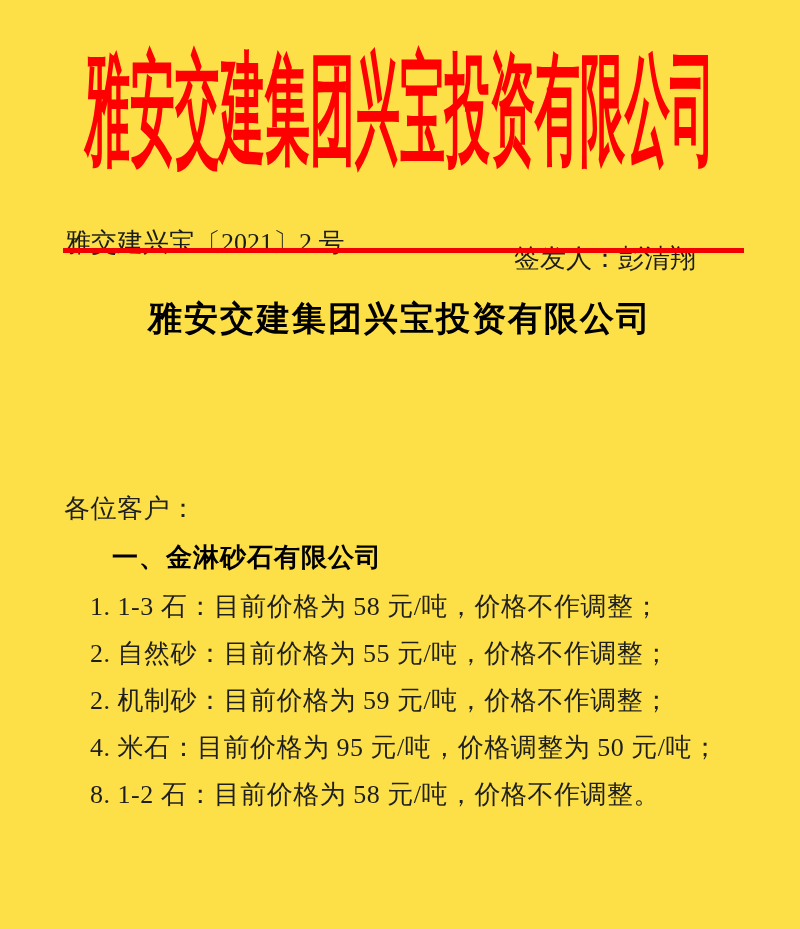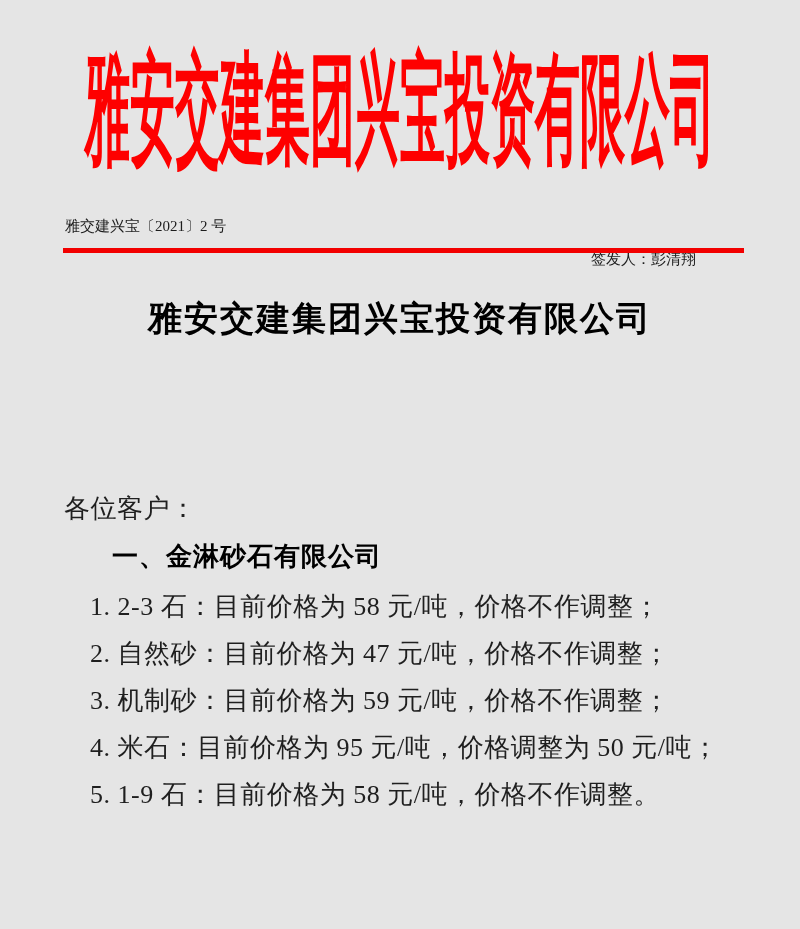--- a/index.html
+++ b/index.html
@@ -39,22 +39,22 @@
   }
 
   
   .doc-info {
     position: absolute;
     top: 211px;
     left: 65px;
     width: 679px;
     display: flex;
     justify-content: space-between;
-    align-items: flex-start;
-    font-size: 15px;
+    align-items: center;
+    font-size: 26px;
     line-height: 30px;
     color: #1c1c1c;
     white-space: nowrap;
   }
   .doc-info .issuer {
     margin-right: 48px;
     margin-top: 33px;
   }
 
   
@@ -95,60 +95,60 @@
     line-height: 46px;
   }
   .paragraph {
     line-height: 46px;
     text-indent: 52px;
     text-align: justify;
   }
   .section-heading {
     line-height: 46px;
     padding-left: 48px;
-    font-family: Liberation Serif, serif;
+    font-family: Liberation Sans, sans-serif;
     font-weight: bold;
     color: #000000;
     letter-spacing: 1px;
     margin-top: 2px;
   }
   .items {
     margin-top: 3px;
   }
   .price-item {
     line-height: 47px;
     padding-left: 26px;
     white-space: nowrap;
   }
 </style>
 </head>
 <body>
 
-<div class="page" style="background: #e5e5e5;">
+<div class="page" style="background: #fde047;">
 
   <div class="masthead">
     <div class="masthead-text" style="color: rgb(254, 0, 0);">雅安交建集团兴宝投资有限公司</div>
   </div>
 
   <div class="doc-info">
     <span class="doc-number">雅交建兴宝〔2021〕2 号</span>
     <span class="issuer">签发人：彭清翔</span>
   </div>
 
   <div class="red-rule" style="background: rgb(242, 0, 0);"></div>
 
   <div class="doc-title">
     <div>雅安交建集团兴宝投资有限公司</div>
   </div>
 
   <div class="content">
     <div class="salutation">各位客户：</div>
     <div class="section-heading">一、金淋砂石有限公司</div>
     <div class="items">
-      <div class="price-item">1. 2-3 石：目前价格为 58 元/吨，价格不作调整；</div>
-      <div class="price-item">2. 自然砂：目前价格为 47 元/吨，价格不作调整；</div>
-      <div class="price-item">3. 机制砂：目前价格为 59 元/吨，价格不作调整；</div>
+      <div class="price-item">1. 1-3 石：目前价格为 58 元/吨，价格不作调整；</div>
+      <div class="price-item">2. 自然砂：目前价格为 55 元/吨，价格不作调整；</div>
+      <div class="price-item">2. 机制砂：目前价格为 59 元/吨，价格不作调整；</div>
       <div class="price-item">4. 米石：目前价格为 95 元/吨，价格调整为 50 元/吨；</div>
-      <div class="price-item">5. 1-9 石：目前价格为 58 元/吨，价格不作调整。</div>
+      <div class="price-item">8. 1-2 石：目前价格为 58 元/吨，价格不作调整。</div>
     </div>
   </div>
 
 </div>
 
 </body></html>

